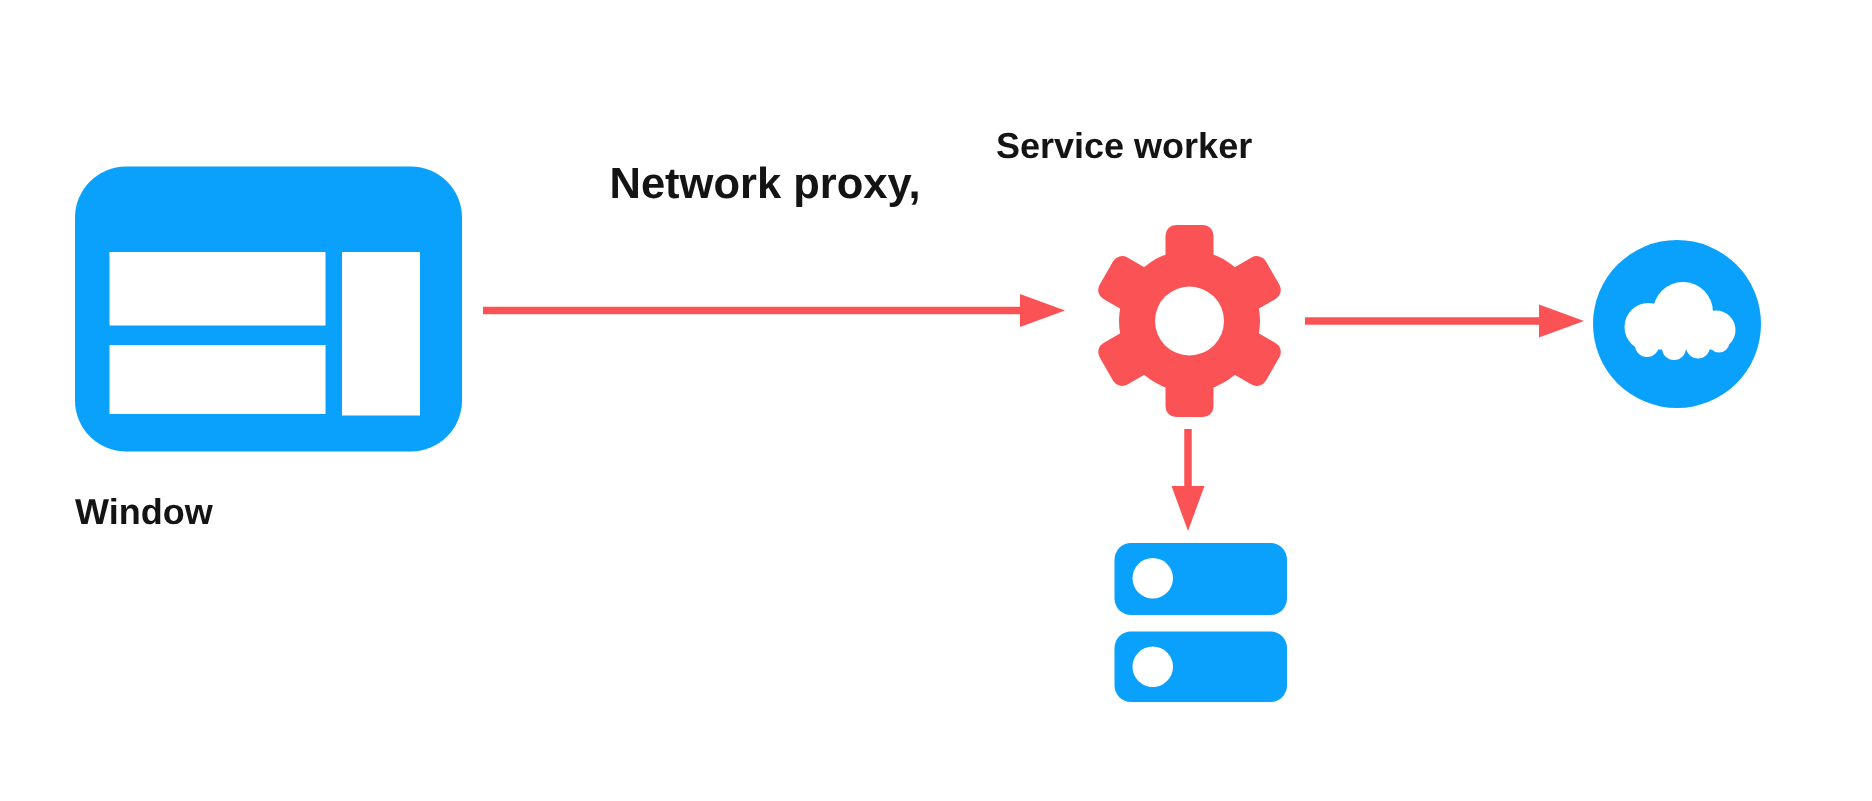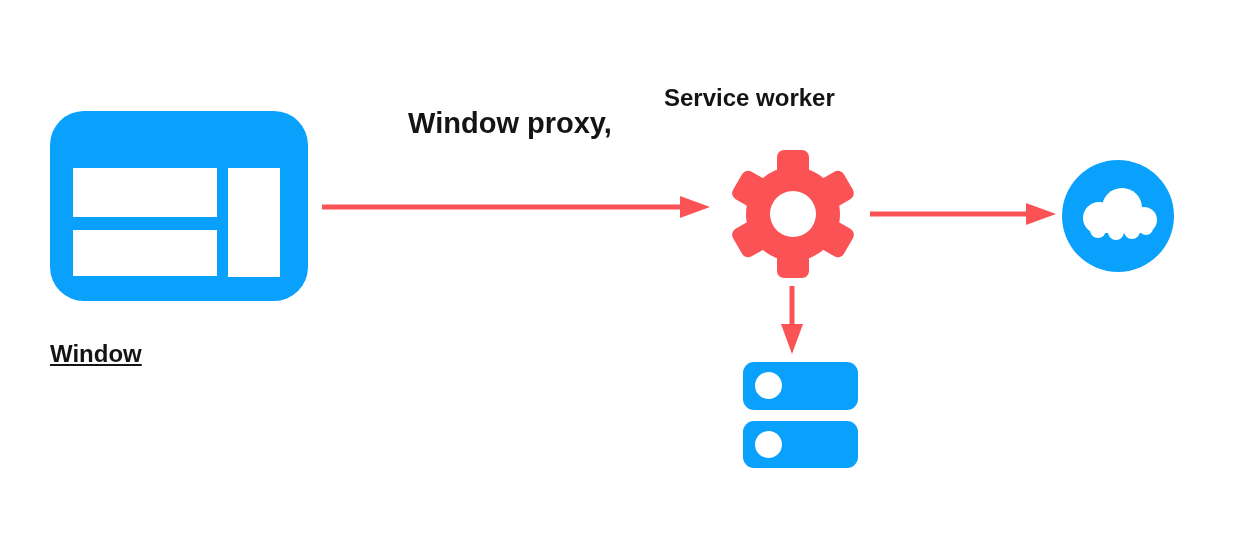--- a/index.html
+++ b/index.html
@@ -31,21 +31,21 @@
   .pane-bottom { left: 23px;  top: 119px; width: 144px; height: 46px; }
   .pane-side   { left: 178px; top: 57px;  width: 52px;  height: 109px; }
 
   .node-label {
     color: var(--text);
     font-weight: 700;
     font-size: 24px;
     text-align: left;
     white-space: nowrap;
   }
-  .window-label { left: 50px; top: 340px; width: 258px; text-decoration: underline; }
+  .window-label { left: 50px; top: 328px; width: 258px; }
   .sw-label     { left: 664px; top: 84px; width: 300px; }
 
   
   .edge-label {
     left: 362px; top: 106px; width: 296px;
     color: var(--text);
     font-weight: 700;
     font-size: 29px;
     line-height: 34px;
     text-align: center;
@@ -89,21 +89,21 @@
 <div class="diagram">
 
   <div class="abs window-icon">
     <div class="window-pane pane-top"></div>
     <div class="window-pane pane-bottom"></div>
     <div class="window-pane pane-side"></div>
   </div>
   <div class="abs node-label window-label">Window</div>
 
   <div class="abs edge-label">
-    <div>Window proxy,</div>
+    <div>Network proxy,</div>
   </div>
 
   <div class="abs arrow arrow-1">
     <svg width="392" height="26" viewBox="0 0 392 26">
       <line x1="2" y1="13" x2="362" y2="13" stroke="currentColor" stroke-width="5"></line>
       <polygon points="360,2 390,13 360,24" fill="currentColor"></polygon>
     </svg>
   </div>
 
   <div class="abs node-label sw-label">Service worker</div>

